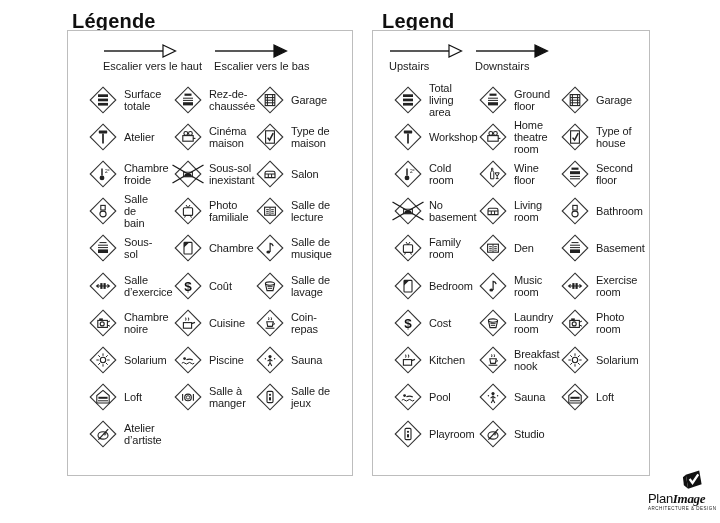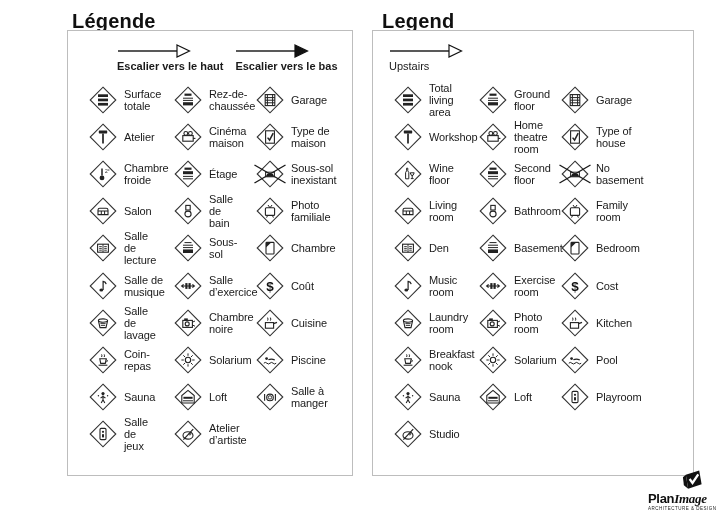--- a/index.html
+++ b/index.html
@@ -5,37 +5,37 @@
   html,body{margin:0;padding:0;background:#fff;}
   body{font-family:"Liberation Sans",sans-serif;color:#1a1a1a;}
   .sheet{position:relative;width:720px;height:523px;background:#fff;overflow:hidden;}
 
   .panel-title{position:absolute;margin:8px;font-size:20px;font-weight:bold;letter-spacing:.2px;color:#101010;}
   #title-fr{left:64px;top:2px;}
   #title-en{left:374px;top:2px;}
 
   .box{position:absolute;top:30px;height:446px;border:1.5px solid #bdbdbd;background:#fff;box-sizing:border-box;}
   #box-fr{left:67px;width:286px;}
-  #box-en{left:372px;width:322px;}
+  #box-en{left:372px;width:278px;}
 
   .arrows{display:flex;gap:12px;margin-top:13px;}
-  #box-fr .arrows{margin-left:49px;font-weight:bold;}
+  #box-fr .arrows{margin-left:35px;}
   #box-en .arrows{margin-left:16px;}
   .arrow-group{display:flex;flex-direction:column;gap:2px;}
   .arrow-lbl{font-size:11px;line-height:12px;white-space:nowrap;color:#1a1a1a;}
 
   .grid{display:grid;grid-template-columns:85px 82px 1fr;grid-auto-rows:37.2px;margin-top:9px;}
   .cell{display:flex;align-items:center;padding-left:21px;box-sizing:border-box;}
   .dicon{flex:0 0 auto;display:block;}
   .lbl{font-size:11px;line-height:12px;margin-left:7px;max-width:50px;letter-spacing:-.1px;color:#1a1a1a;}
 
   .logo{position:absolute;left:648px;top:469px;width:68px;}
   .logo-mark{display:block;margin-left:33px;}
   .logo-text{font-size:13px;line-height:13px;white-space:nowrap;color:#101010;}
-  .logo-text .b{font-weight:bold;letter-spacing:-.3px;}
+  .logo-text .b{font-weight:normal;letter-spacing:-.3px;}
   .logo-text .i{font-family:"Liberation Serif",serif;font-style:italic;font-weight:bold;letter-spacing:-.3px;}
   .logo-tagline{font-size:4.5px;line-height:5px;letter-spacing:.5px;color:#222;white-space:nowrap;margin-top:1px;}
 </style>
 </head>
 <body>
 
 <svg width="0" height="0" style="position:absolute" aria-hidden="true">
   <defs>
     <symbol id="sym-total-area" viewBox="0 0 20 20">
       <rect x="5" y="4.3" width="10" height="2.7" fill="#222"></rect>
@@ -255,28 +255,20 @@
       <svg class="dicon" width="28" height="28" viewBox="0 0 28 28" overflow="visible">
         <path d="M14 1.2 L26.8 14 L14 26.8 L1.2 14 Z" fill="#fff" stroke="#333" stroke-width="1.1"></path>
         <use href="#sym-cold-room" x="4" y="4" width="20" height="20"></use>
 
       </svg>
       <span class="lbl">Chambre froide</span>
     </div>
     <div class="cell">
       <svg class="dicon" width="28" height="28" viewBox="0 0 28 28" overflow="visible">
         <path d="M14 1.2 L26.8 14 L14 26.8 L1.2 14 Z" fill="#fff" stroke="#333" stroke-width="1.1"></path>
-        <use href="#sym-second-floor" x="4" y="4" width="20" height="20"></use>
-
-      </svg>
-      <span class="lbl">Étage</span>
-    </div>
-    <div class="cell">
-      <svg class="dicon" width="28" height="28" viewBox="0 0 28 28" overflow="visible">
-        <path d="M14 1.2 L26.8 14 L14 26.8 L1.2 14 Z" fill="#fff" stroke="#333" stroke-width="1.1"></path>
         <use href="#sym-no-basement" x="4" y="4" width="20" height="20"></use>
         <path d="M-1.5 5 L29.5 23 M29.5 5 L-1.5 23" stroke="#1a1a1a" stroke-width="1.4" fill="none"></path>
       </svg>
       <span class="lbl">Sous-sol inexistant</span>
     </div>
     <div class="cell">
       <svg class="dicon" width="28" height="28" viewBox="0 0 28 28" overflow="visible">
         <path d="M14 1.2 L26.8 14 L14 26.8 L1.2 14 Z" fill="#fff" stroke="#333" stroke-width="1.1"></path>
         <use href="#sym-living-room" x="4" y="4" width="20" height="20"></use>
 
@@ -440,20 +432,27 @@
 
   <div class="box" id="box-en">
     <div class="arrows">
     <div class="arrow-group">
       <svg class="arrow" width="74" height="14" viewBox="0 0 74 14">
         <line x1="1" y1="7" x2="60" y2="7" stroke="#222" stroke-width="1.5"></line>
         <polygon points="60,1 72.5,7 60,13" fill="#fff" stroke="#111" stroke-width="1.2"></polygon>
       </svg>
       <span class="arrow-lbl">Upstairs</span>
     </div>
+    <div class="arrow-group">
+      <svg class="arrow" width="74" height="14" viewBox="0 0 74 14">
+        <line x1="1" y1="7" x2="60" y2="7" stroke="#222" stroke-width="1.5"></line>
+        <polygon points="60,1 72.5,7 60,13" fill="#111" stroke="#111" stroke-width="1.2"></polygon>
+      </svg>
+      <span class="arrow-lbl">Downstairs</span>
+    </div>
       </div>
     <div class="grid">
     <div class="cell">
       <svg class="dicon" width="28" height="28" viewBox="0 0 28 28" overflow="visible">
         <path d="M14 1.2 L26.8 14 L14 26.8 L1.2 14 Z" fill="#fff" stroke="#333" stroke-width="1.1"></path>
         <use href="#sym-total-area" x="4" y="4" width="20" height="20"></use>
 
       </svg>
       <span class="lbl">Total living area</span>
     </div>
@@ -489,20 +488,28 @@
       </svg>
       <span class="lbl">Home theatre room</span>
     </div>
     <div class="cell">
       <svg class="dicon" width="28" height="28" viewBox="0 0 28 28" overflow="visible">
         <path d="M14 1.2 L26.8 14 L14 26.8 L1.2 14 Z" fill="#fff" stroke="#333" stroke-width="1.1"></path>
         <use href="#sym-type-of-house" x="4" y="4" width="20" height="20"></use>
 
       </svg>
       <span class="lbl">Type of house</span>
+    </div>
+    <div class="cell">
+      <svg class="dicon" width="28" height="28" viewBox="0 0 28 28" overflow="visible">
+        <path d="M14 1.2 L26.8 14 L14 26.8 L1.2 14 Z" fill="#fff" stroke="#333" stroke-width="1.1"></path>
+        <use href="#sym-cold-room" x="4" y="4" width="20" height="20"></use>
+
+      </svg>
+      <span class="lbl">Cold room</span>
     </div>
     <div class="cell">
       <svg class="dicon" width="28" height="28" viewBox="0 0 28 28" overflow="visible">
         <path d="M14 1.2 L26.8 14 L14 26.8 L1.2 14 Z" fill="#fff" stroke="#333" stroke-width="1.1"></path>
         <use href="#sym-wine-cellar" x="4" y="4" width="20" height="20"></use>
 
       </svg>
       <span class="lbl">Wine floor</span>
     </div>
     <div class="cell">

